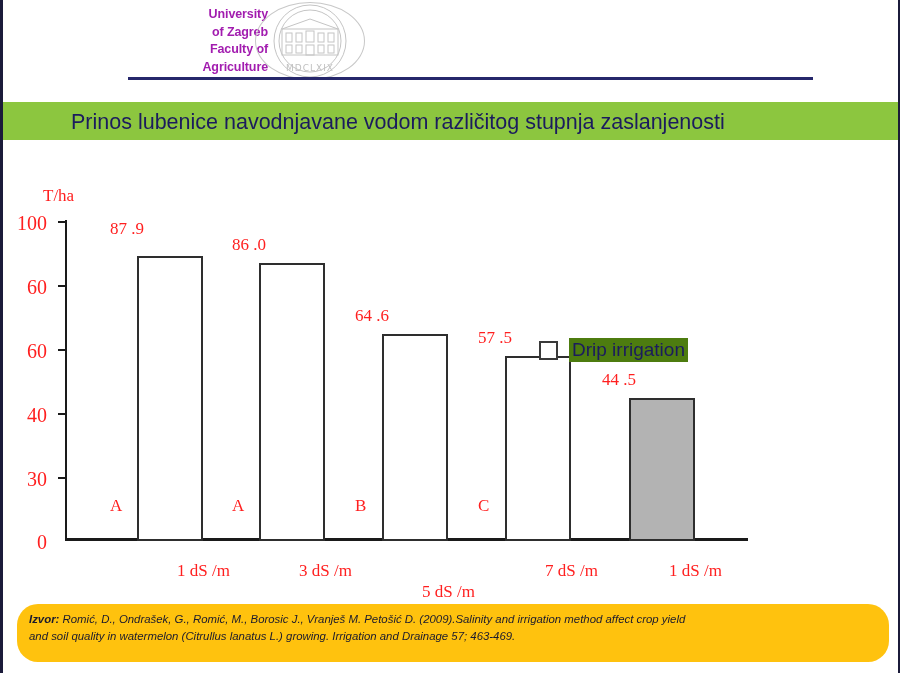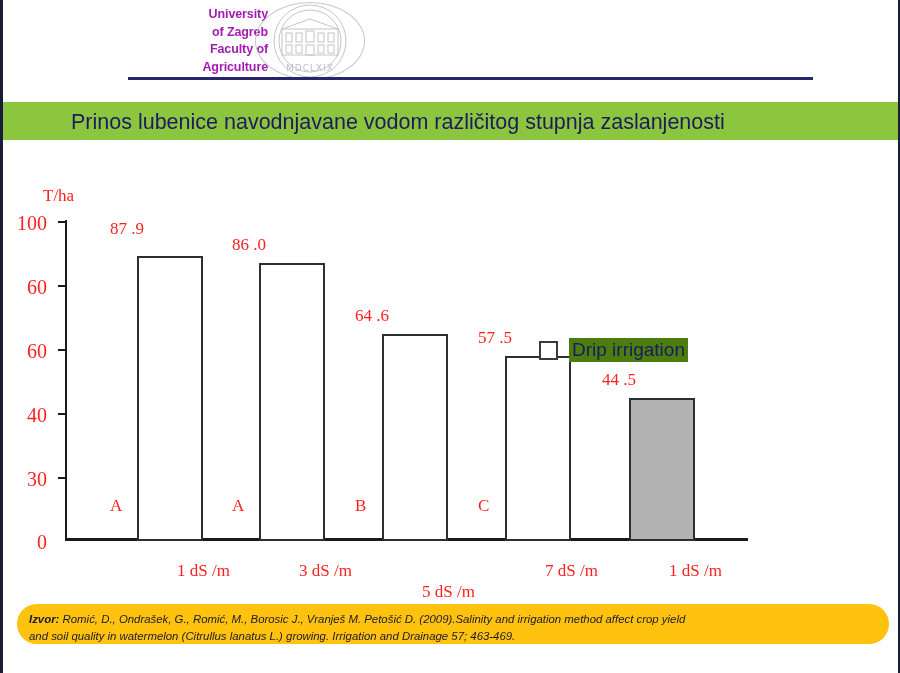--- a/index.html
+++ b/index.html
@@ -162,21 +162,21 @@
     font-size: 19px;
     padding: 1px 3px;
     font-family: "Liberation Sans", sans-serif;
     white-space: nowrap;
   }
 
   
   #citation {
     position: absolute;
     left: 14px; top: 604px;
-    width: 872px; height: 40px;
+    width: 872px; height: 58px;
     background: #FFC20E;
     padding: 7px 12px 0 12px;
     border-radius: 21px;
   }
   #citation p {
     margin: 0;
     font-family: "Liberation Sans", sans-serif;
     font-style: italic;
     font-size: 11.4px;
     line-height: 17px;

